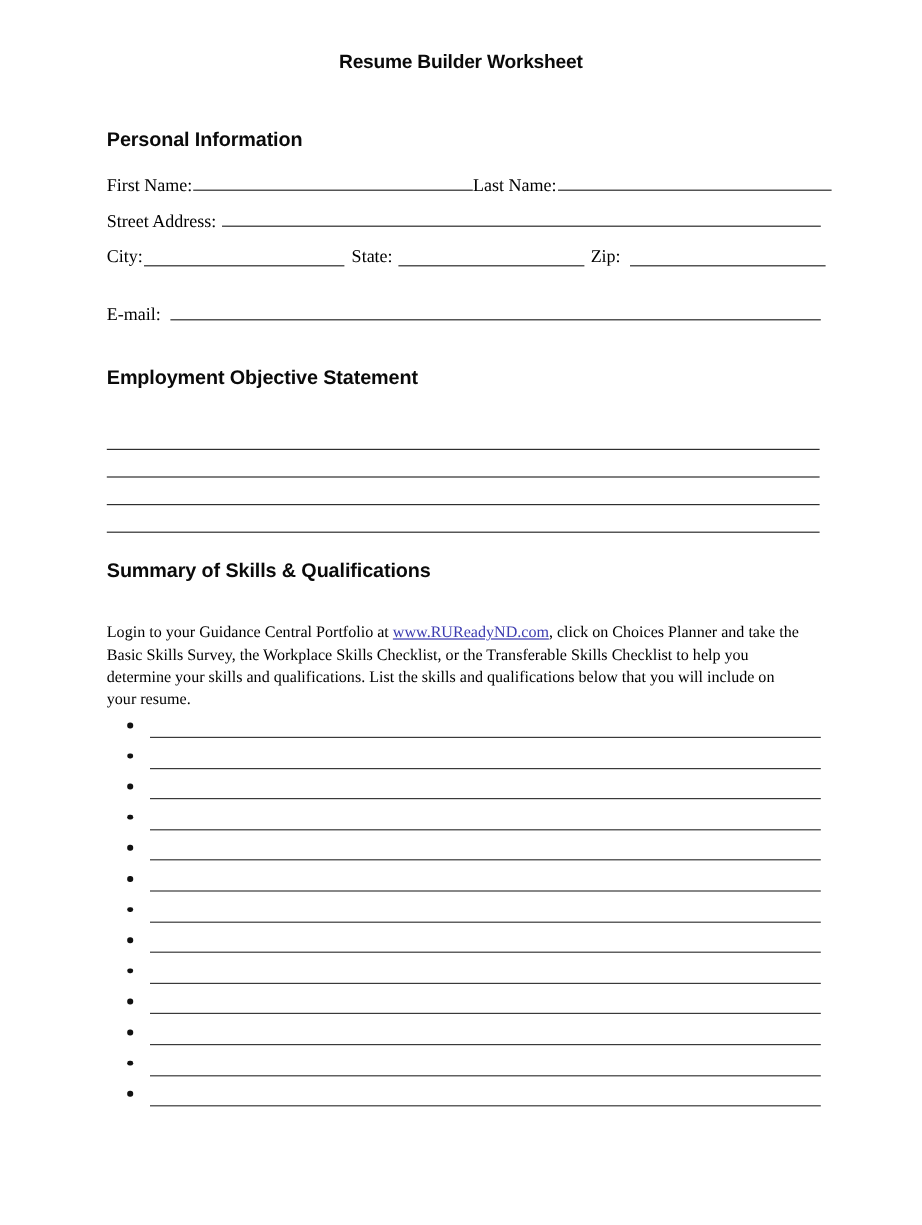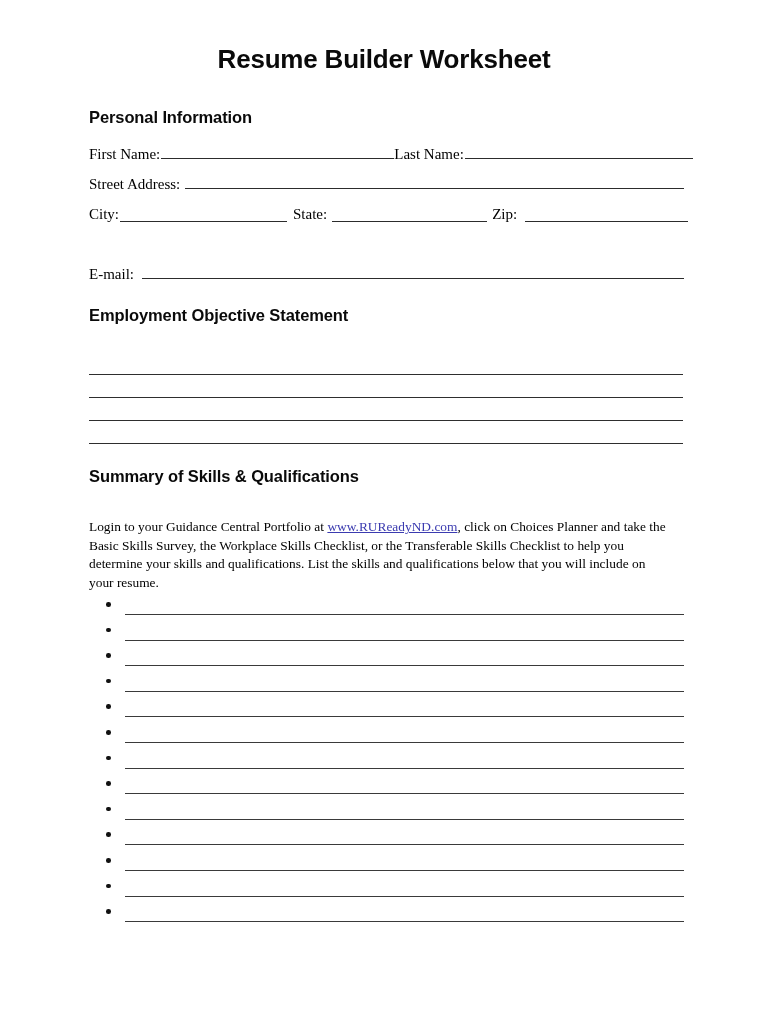--- a/index.html
+++ b/index.html
@@ -27,21 +27,21 @@
 
   
   .doc-title {
     position: absolute;
     left: 0;
     top: 44px;
     width: 768px;
     text-align: center;
     font-family: "Liberation Sans", "DejaVu Sans", sans-serif;
     font-weight: bold;
-    font-size: 26px;
+    font-size: 16px;
     letter-spacing: -0.2px;
     color: #0a0a0a;
   }
 
   
   .section-heading {
     position: absolute;
     left: 89px;
     font-family: Liberation Sans, sans-serif;
     font-weight: bold;
@@ -85,21 +85,21 @@
   .field-rule.w-zip   { flex: 0 0 163px; }
   .field-rule.w-phone-home { flex: 0 0 200px; }
   .field-rule.w-phone-work { flex: 0 0 213px; }
   .spacer-city  { flex: 0 0 6px; }
   .spacer-state { flex: 0 0 5px; }
 
   #row-first   { top: 144px; }
   #row-street  { top: 174px; }
   #row-city    { top: 204px; align-items: center; }
   #row-phone   { top: 234px; }
-  #row-email   { top: 264px; }
+  #row-email   { top: 252px; }
 
   
   .objective-lines {
     position: absolute;
     left: 89px;
     top: 352px;
     width: 594px;
   }
   .objective-line {
     height: 23px;

